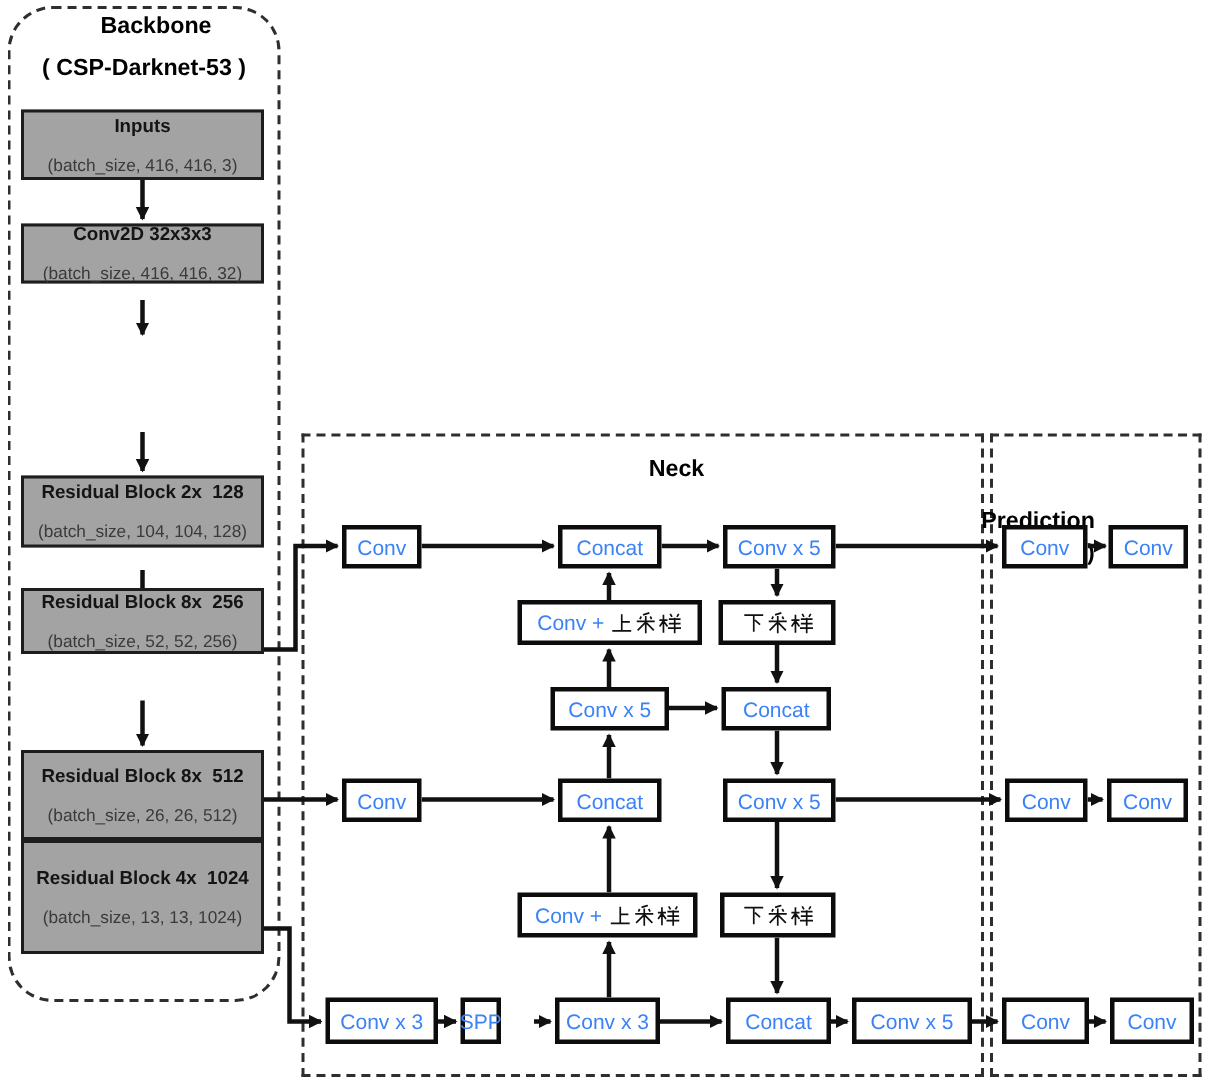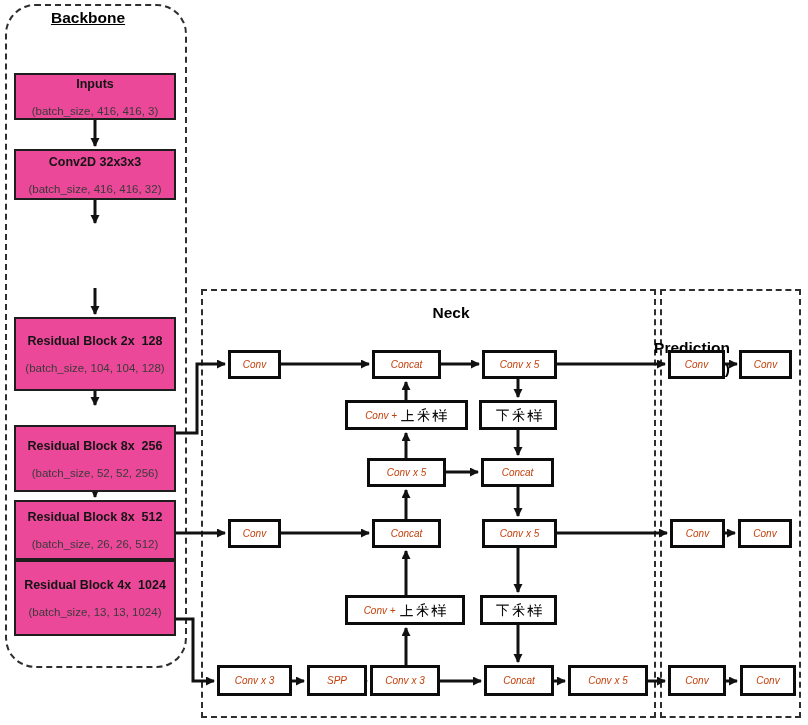--- a/index.html
+++ b/index.html
@@ -7,56 +7,57 @@
     position:relative; width:808px; height:725px; background:#ffffff;
     font-family:"Liberation Sans","DejaVu Sans",sans-serif; color:#111;
     overflow:hidden;
   }
   .frame { position:absolute; border:2px dashed #2e2e2e; background:transparent; box-sizing:border-box; }
   #backbone-frame { left:5px; top:4px; width:182px; height:664px; border-radius:30px; }
   #neck-frame { left:201px; top:289px; width:455px; height:429px; }
   #head-frame { left:660px; top:289px; width:141px; height:429px; }
 
   .frame-title { position:absolute; font-weight:bold; font-size:15.5px; color:#000; white-space:nowrap; }
-  #backbone-title   { left:88px;  top:9px;   transform:translateX(-50%);text-decoration:underline; }
+  #backbone-title   { left:104px;  top:9px;   transform:translateX(-50%); }
   #backbone-subtitle{ left:96px;  top:37px;  transform:translateX(-50%); }
   #neck-title       { left:451px; top:304px; transform:translateX(-50%); }
   #head-title       { left:692px; top:297px; transform:translateX(-50%); text-align:right; line-height:21px;margin-top:40px; }
 
   .bblock {
-    position:absolute; left:14px; width:162px; background:#ec4899;
+    position:absolute; left:14px; width:162px; background:#a3a3a3;
     border:2px solid #1d1d1d; box-sizing:border-box;
     display:flex; flex-direction:column; align-items:center; justify-content:center;
   }
   .bblock .t { font-weight:bold; font-size:12.5px; color:#141414; white-space:pre; }
   .bblock .s { font-size:11.5px; color:#3a3a3a; margin-top:14px; white-space:pre; }
 
   .node {
     position:absolute; background:#fff; border:3px solid #0c0c0c; box-sizing:border-box;
     display:flex; align-items:center; justify-content:center;
-    font-size:10px; color:#c2410c; white-space:pre;font-style:italic;
+    font-size:14px; color:#3b82f6; white-space:pre;
   }
 
   #wires { position:absolute; left:0; top:0; }
   #wires path { stroke:#111; stroke-width:3; fill:none; }
   #wires marker path { stroke:none; fill:#111; }
 
   svg.cjk { width:15px; height:15px; display:inline-block; vertical-align:-2px; margin:0 0.5px; }
   svg.cjk path { stroke:#111; stroke-width:7.5; fill:none; stroke-linecap:butt; }
 </style>
 </head>
 <body>
 
 <div id="canvas">
 
   <div class="frame" id="backbone-frame"></div>
   <div class="frame" id="neck-frame"></div>
   <div class="frame" id="head-frame"></div>
 
   <div class="frame-title" id="backbone-title">Backbone</div>
+  <div class="frame-title" id="backbone-subtitle">( CSP-Darknet-53 )</div>
   <div class="frame-title" id="neck-title">Neck</div>
   <div class="frame-title" id="head-title">
     <div>Prediction</div>
     <div>(Head)</div>
   </div>
 
   <svg id="wires" width="808" height="725">
     <defs>
       <marker id="ah" markerUnits="userSpaceOnUse" markerWidth="11" markerHeight="10" refX="8" refY="4.5" orient="auto">
         <path d="M0,0 L9,4.5 L0,9 Z"></path>
@@ -102,29 +103,29 @@
     <path d="M518 430 V455" marker-end="url(#ah)"></path>
     <path d="M518 487 V516" marker-end="url(#ah)"></path>
     <path d="M518 548 V592" marker-end="url(#ah)"></path>
     <path d="M518 625 V662" marker-end="url(#ah)"></path>
   </svg>
 
   <div class="bblock" style="top:73px;height:47px">
     <div class="t">Inputs</div>
     <div class="s">(batch_size, 416, 416, 3)</div>
   </div>
-  <div class="bblock" style="top:149px;height:51px">
+  <div class="bblock" style="top:149px;height:40px">
     <div class="t">Conv2D 32x3x3</div>
     <div class="s">(batch_size, 416, 416, 32)</div>
   </div>
-  <div class="bblock" style="top:317px;height:74px">
+  <div class="bblock" style="top:317px;height:48px">
     <div class="t">Residual Block 2x  128</div>
     <div class="s">(batch_size, 104, 104, 128)</div>
   </div>
-  <div class="bblock" style="top:425px;height:67px">
+  <div class="bblock" style="top:392px;height:44px">
     <div class="t">Residual Block 8x  256</div>
     <div class="s">(batch_size, 52, 52, 256)</div>
   </div>
   <div class="bblock" style="top:500px;height:60px">
     <div class="t">Residual Block 8x  512</div>
     <div class="s">(batch_size, 26, 26, 512)</div>
   </div>
   <div class="bblock" style="top:560px;height:76px">
     <div class="t">Residual Block 4x  1024</div>
     <div class="s">(batch_size, 13, 13, 1024)</div>
@@ -169,20 +170,20 @@
       </svg></div>
   <div class="node" style="left:480px;top:595px;width:77px;height:30px"><svg viewBox="0 0 100 100" class="cjk">
         <path d="M8 14 H92 M50 16 V88 M55 36 L78 56"></path>
       </svg><svg viewBox="0 0 100 100" class="cjk">
         <path d="M66 4 L38 13 M30 20 L24 32 M50 18 V32 M70 20 L76 32 M10 42 H90 M50 32 V94 M47 48 L14 82 M53 48 L86 82"></path>
       </svg><svg viewBox="0 0 100 100" class="cjk">
         <path d="M4 36 H40 M22 12 V92 M20 42 L5 64 M24 42 L40 64 M52 8 L60 22 M90 8 L82 22 M46 32 H98 M46 52 H98 M42 72 H100 M72 26 V94"></path>
       </svg></div>
 
   <div class="node" style="left:217px;top:665px;width:75px;height:31px">Conv x 3</div>
-  <div class="node" style="left:307px;top:665px;width:60px;height:31px">SPP</div>
+  <div class="node" style="left:307px;top:665px;width:27px;height:31px">SPP</div>
   <div class="node" style="left:370px;top:665px;width:70px;height:31px">Conv x 3</div>
   <div class="node" style="left:484px;top:665px;width:70px;height:31px">Concat</div>
   <div class="node" style="left:568px;top:665px;width:80px;height:31px">Conv x 5</div>
   <div class="node" style="left:668px;top:665px;width:58px;height:31px">Conv</div>
   <div class="node" style="left:740px;top:665px;width:56px;height:31px">Conv</div>
 
 </div>
 
 </body></html>

